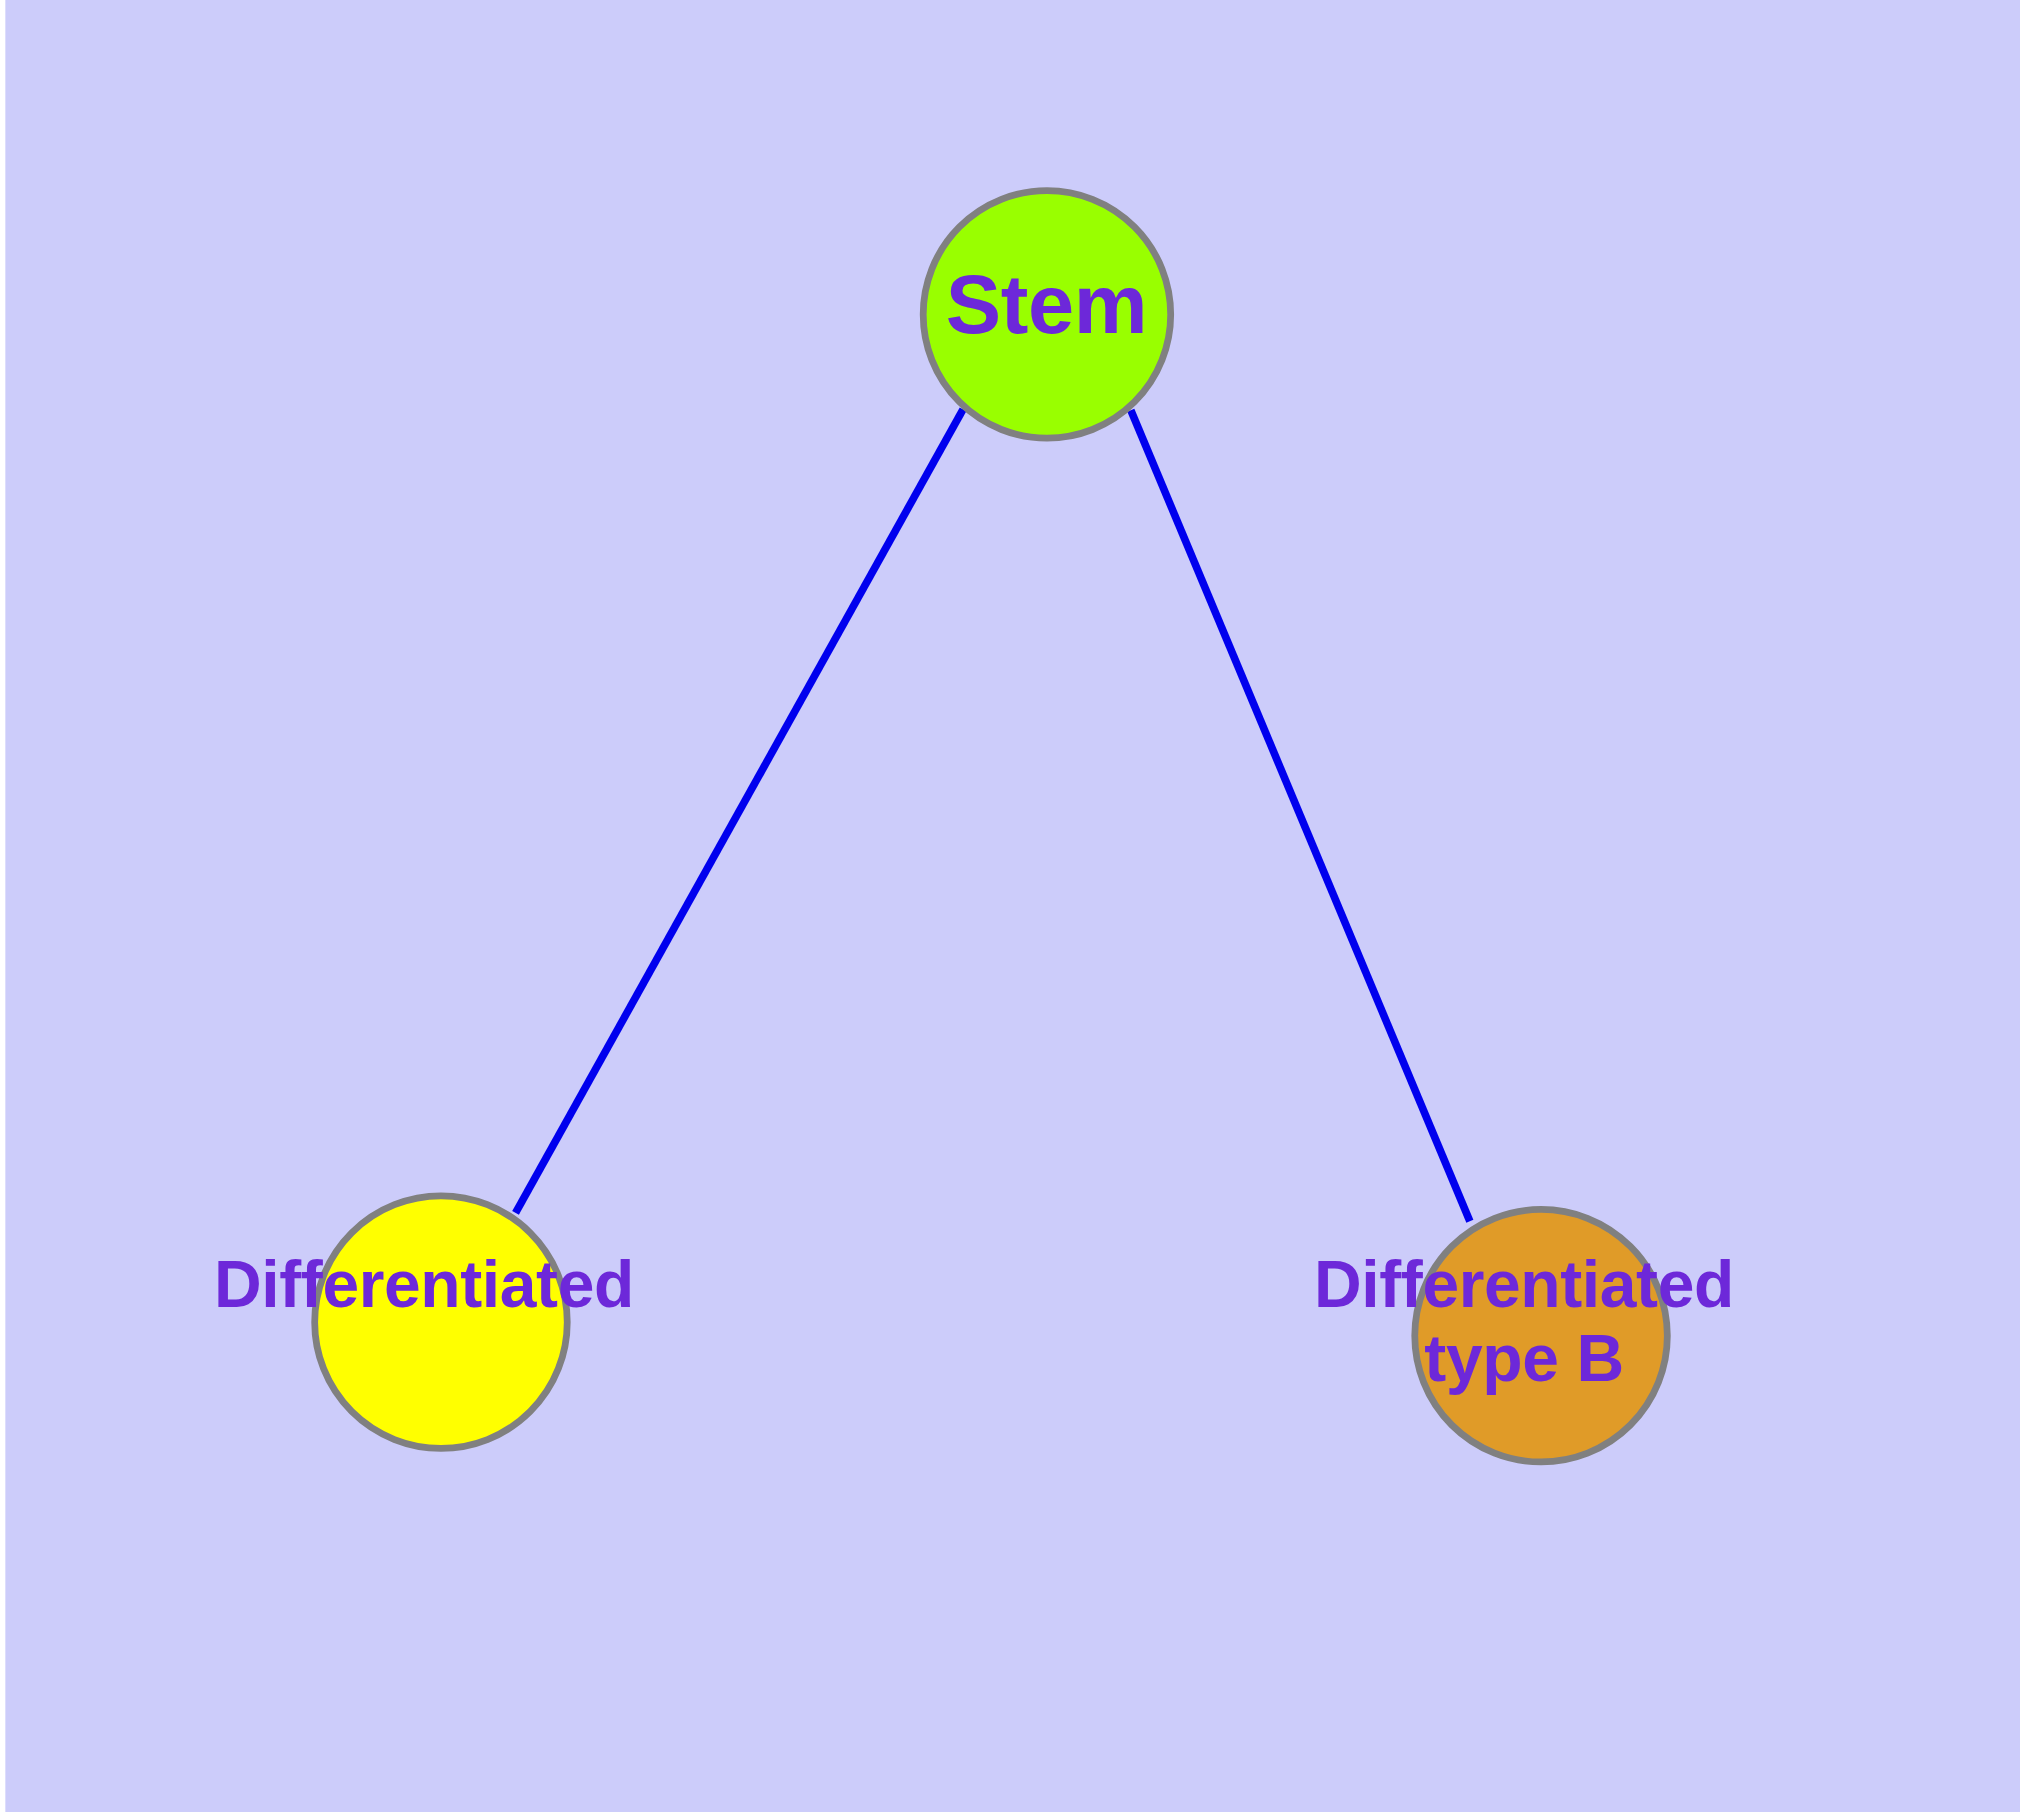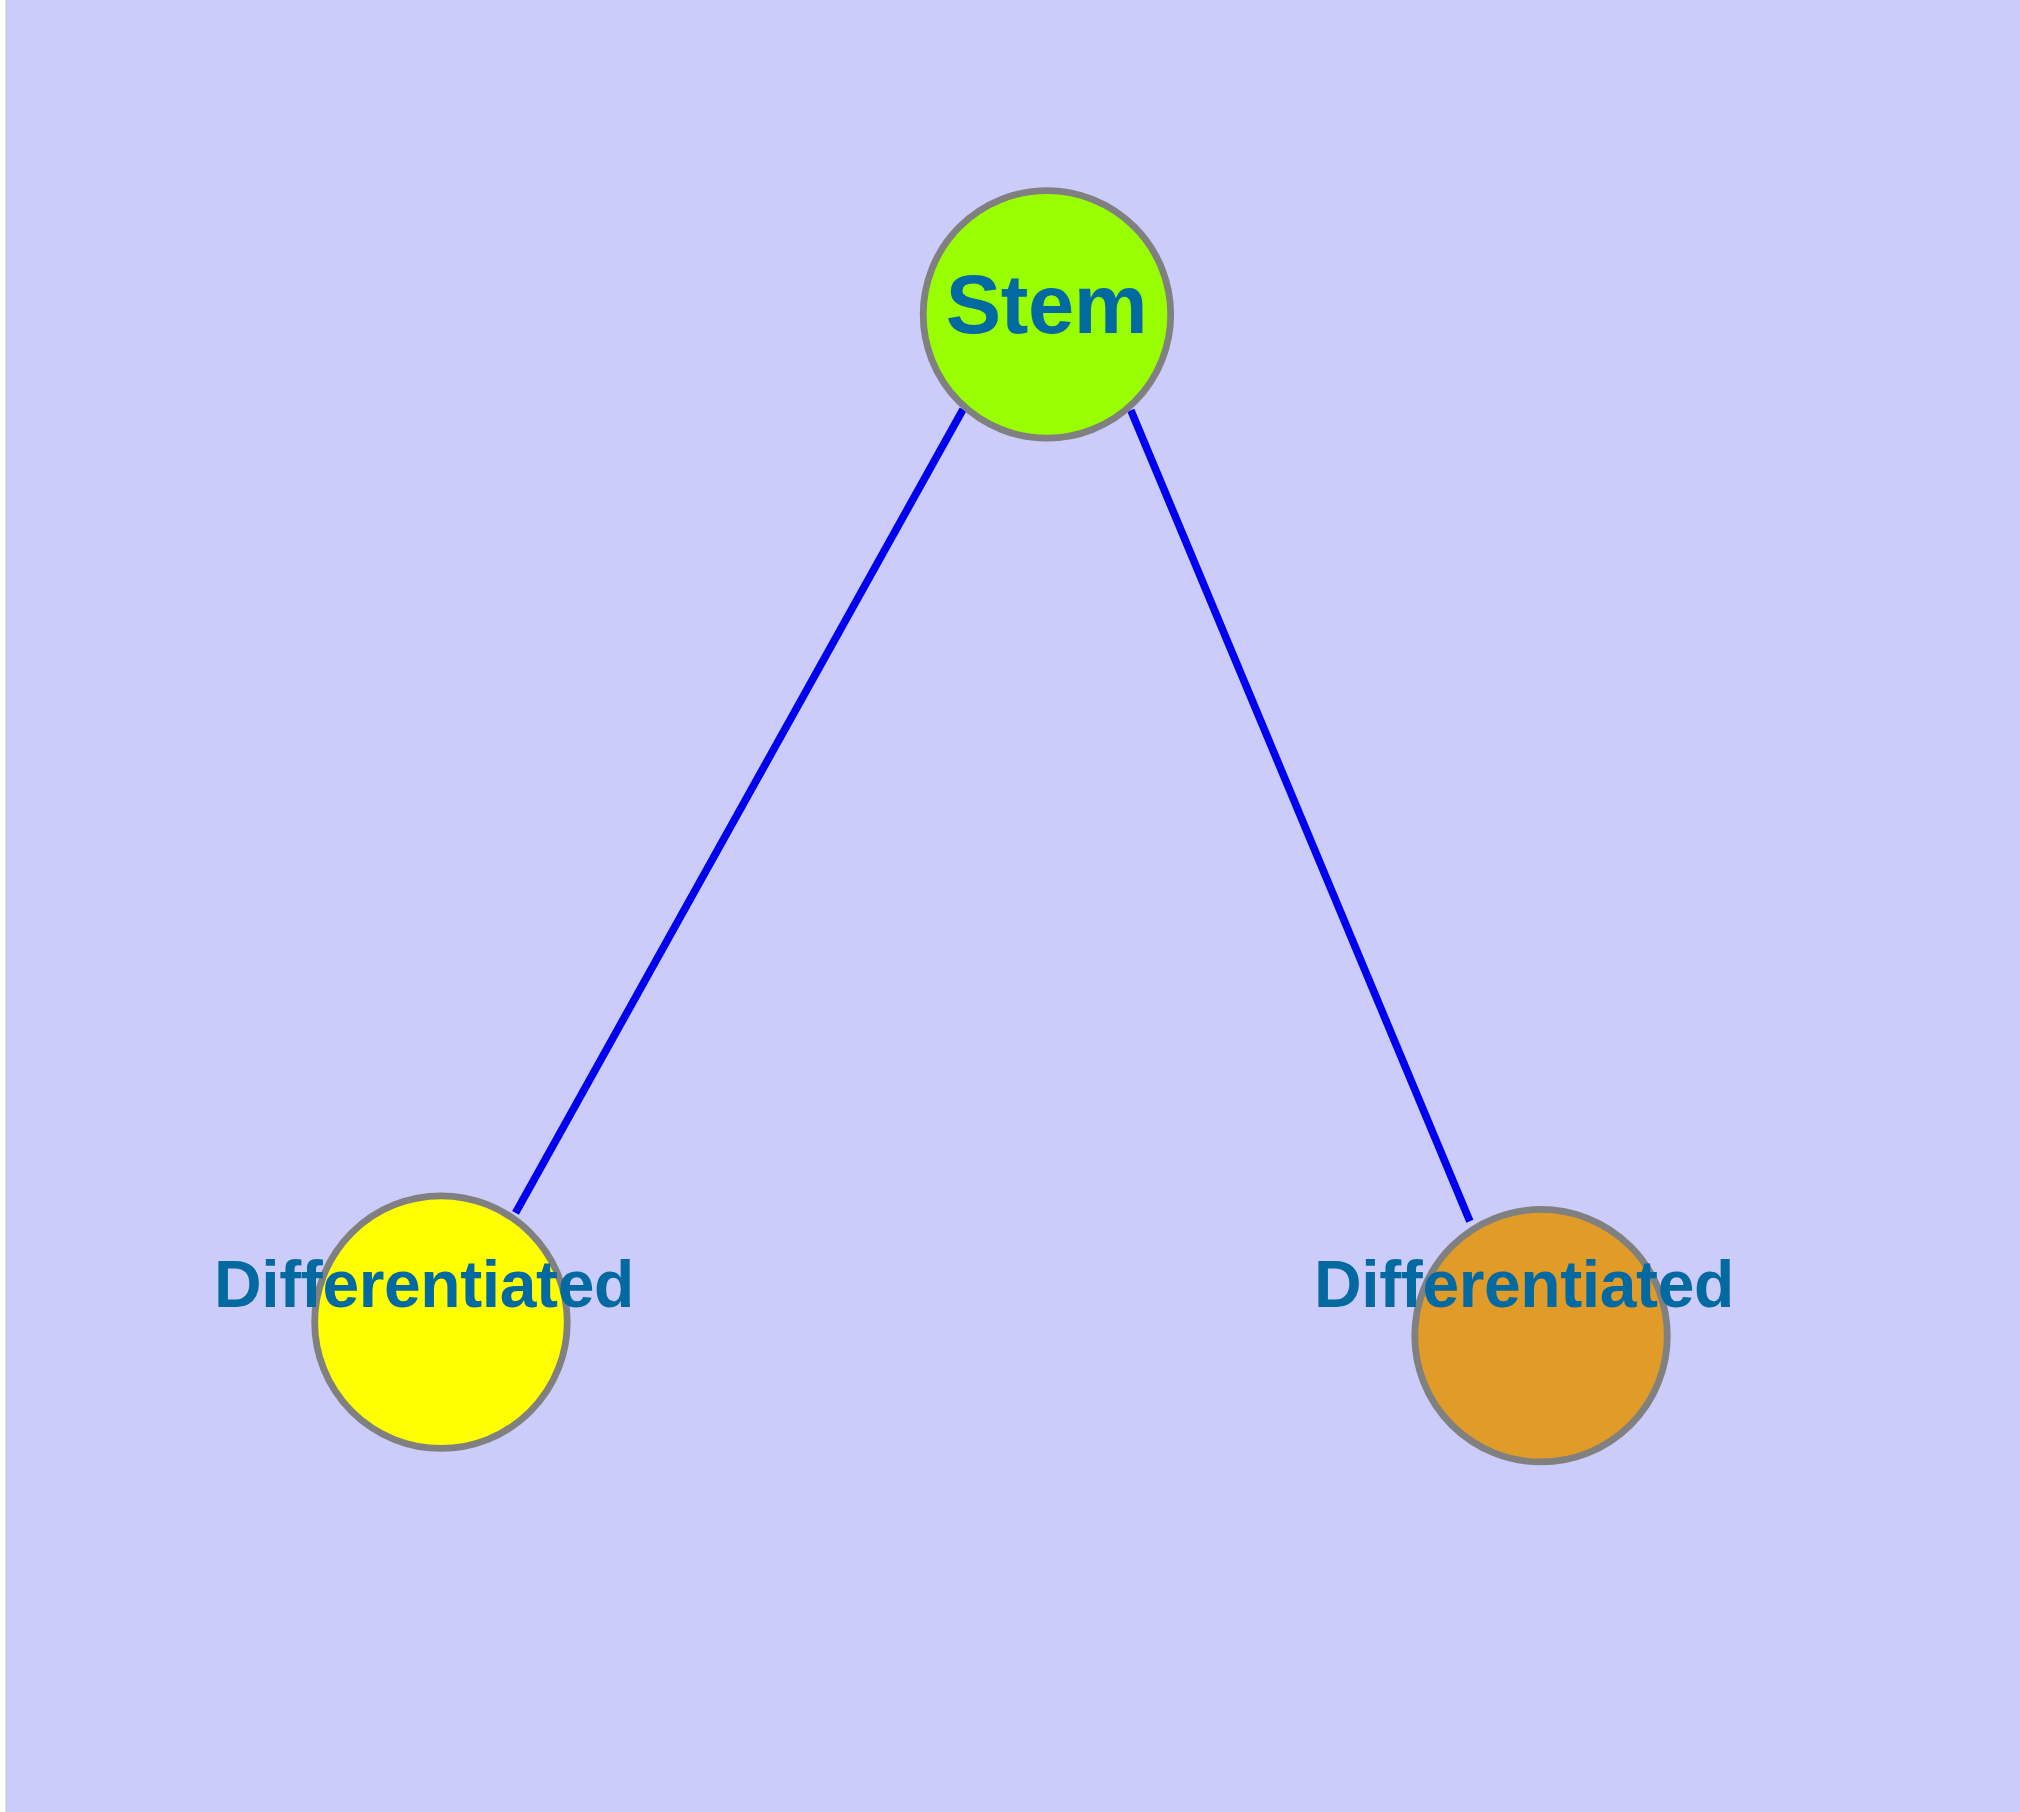--- a/index.html
+++ b/index.html
@@ -22,21 +22,21 @@
   #graph-svg {
     position: absolute;
     left: 0;
     top: 0;
     width: 2021px;
     height: 1812px;
     display: block;
   }
   .node-label {
     position: absolute;
-    color: #0369a1;
+    color: #6d28d9;
     font-weight: bold;
     font-family: "Liberation Sans", sans-serif;
     white-space: pre;
     text-align: center;
     line-height: 1.12;
     letter-spacing: -0.4px;
     pointer-events: none;
   }
   .label-stem {
     font-size: 83px;
@@ -59,16 +59,16 @@
 
     <circle cx="1235" cy="371" r="146" fill="#99ff00" stroke="#808080" stroke-width="8"></circle>
     <circle cx="520" cy="1560" r="149" fill="#ffff00" stroke="#808080" stroke-width="8"></circle>
     <circle cx="1818" cy="1576" r="149" fill="#e09b28" stroke="#808080" stroke-width="8"></circle>
   </svg>
 
   <div class="node-label label-stem" style="left:792px; top:259px; width:509px;">Stem</div>
 
   <div class="node-label label-child" style="left:85px; top:1248px; width:678px;"><span>Differentiated</span><br></div>
 
-  <div class="node-label label-child" style="left:1185px; top:1248px; width:678px;"><span>Differentiated</span><br></div>
+  <div class="node-label label-child" style="left:1185px; top:1248px; width:678px;"><span>Differentiated</span><br><span>type B</span></div>
 
 </div>
 
 
 </body></html>

